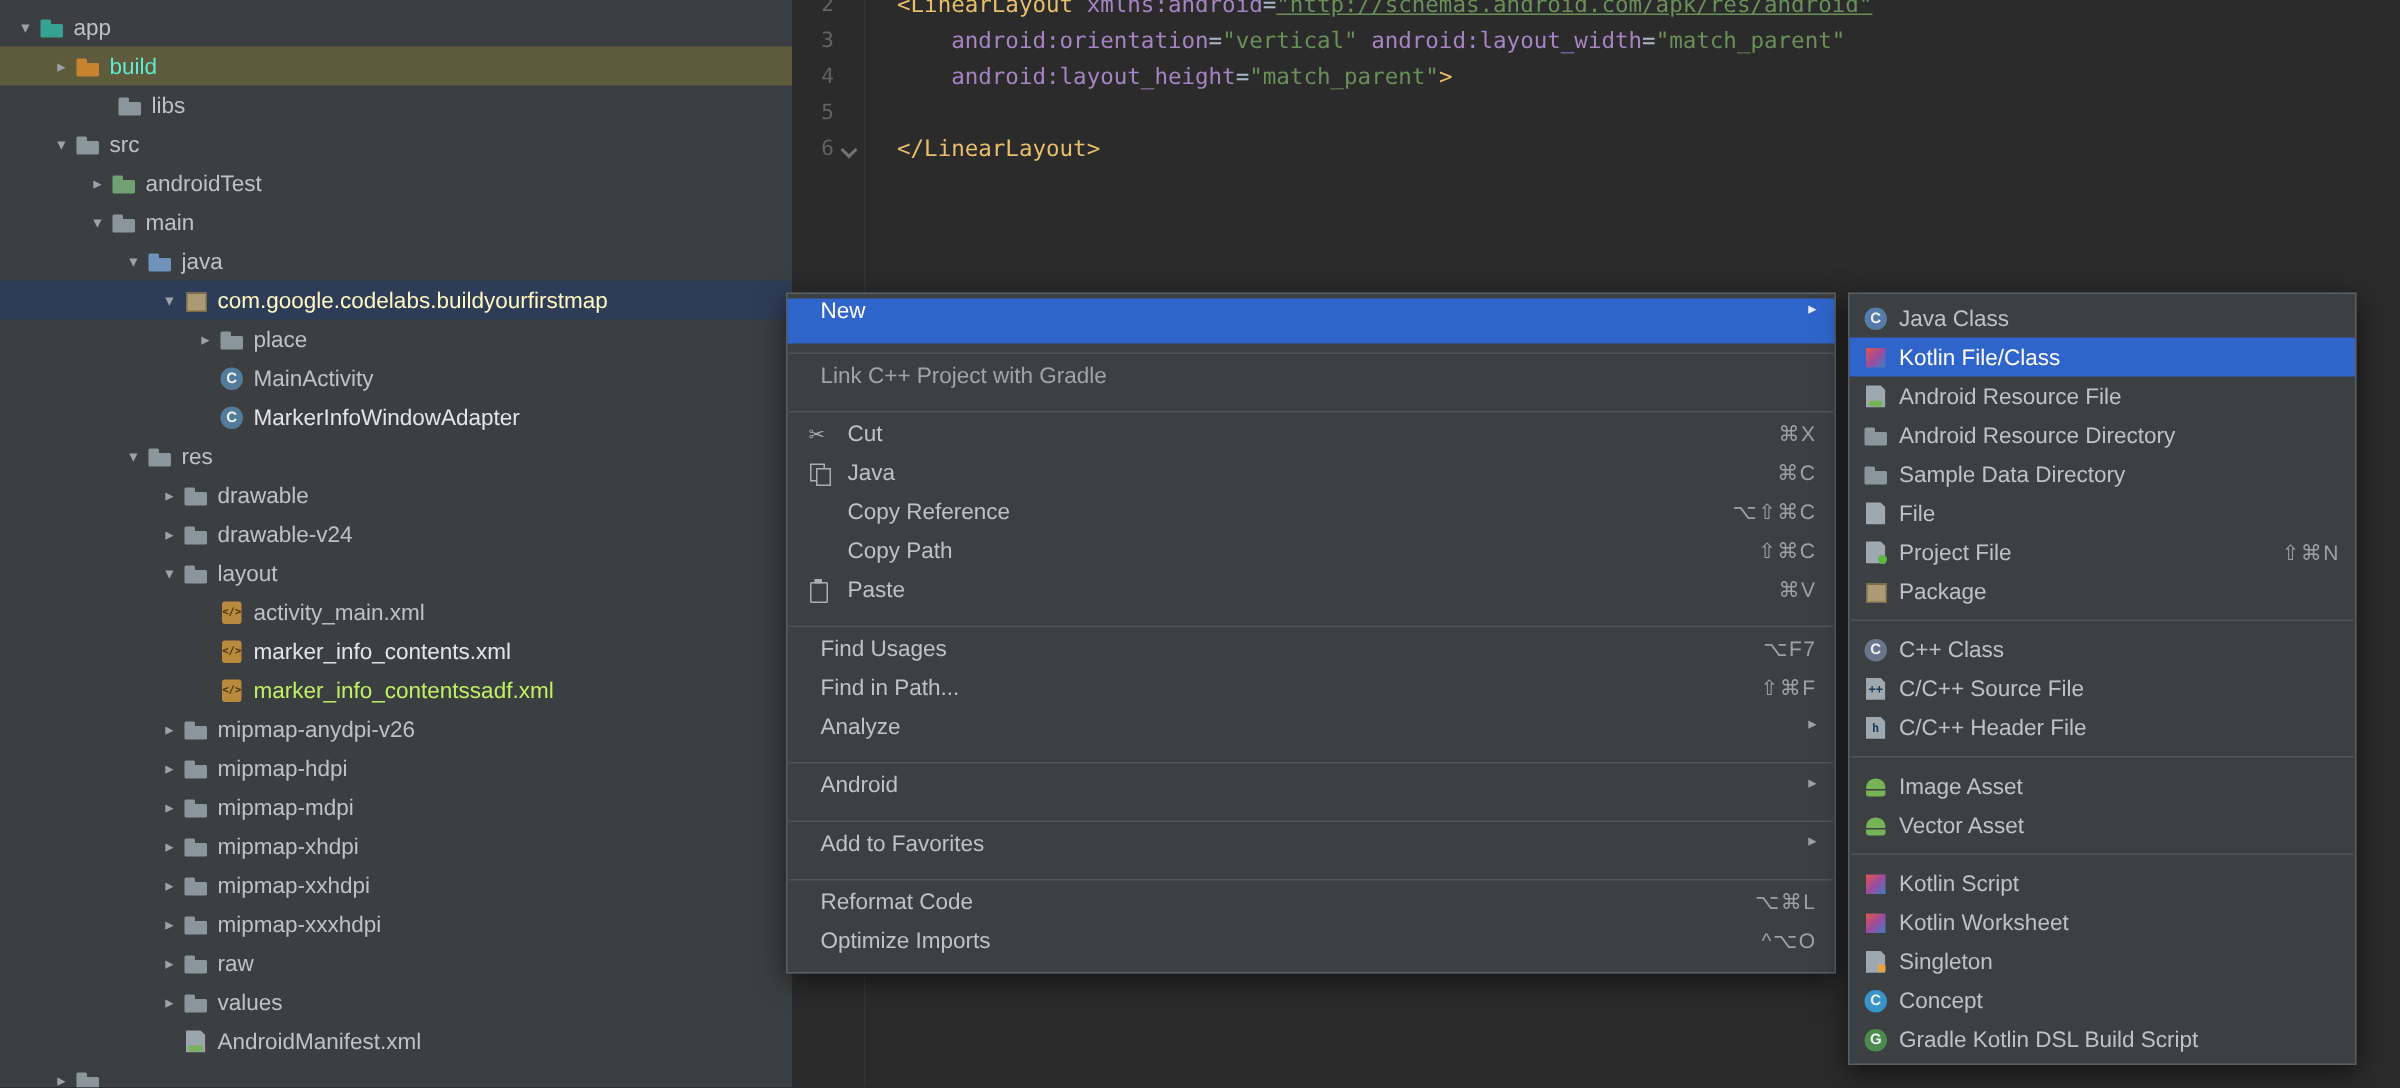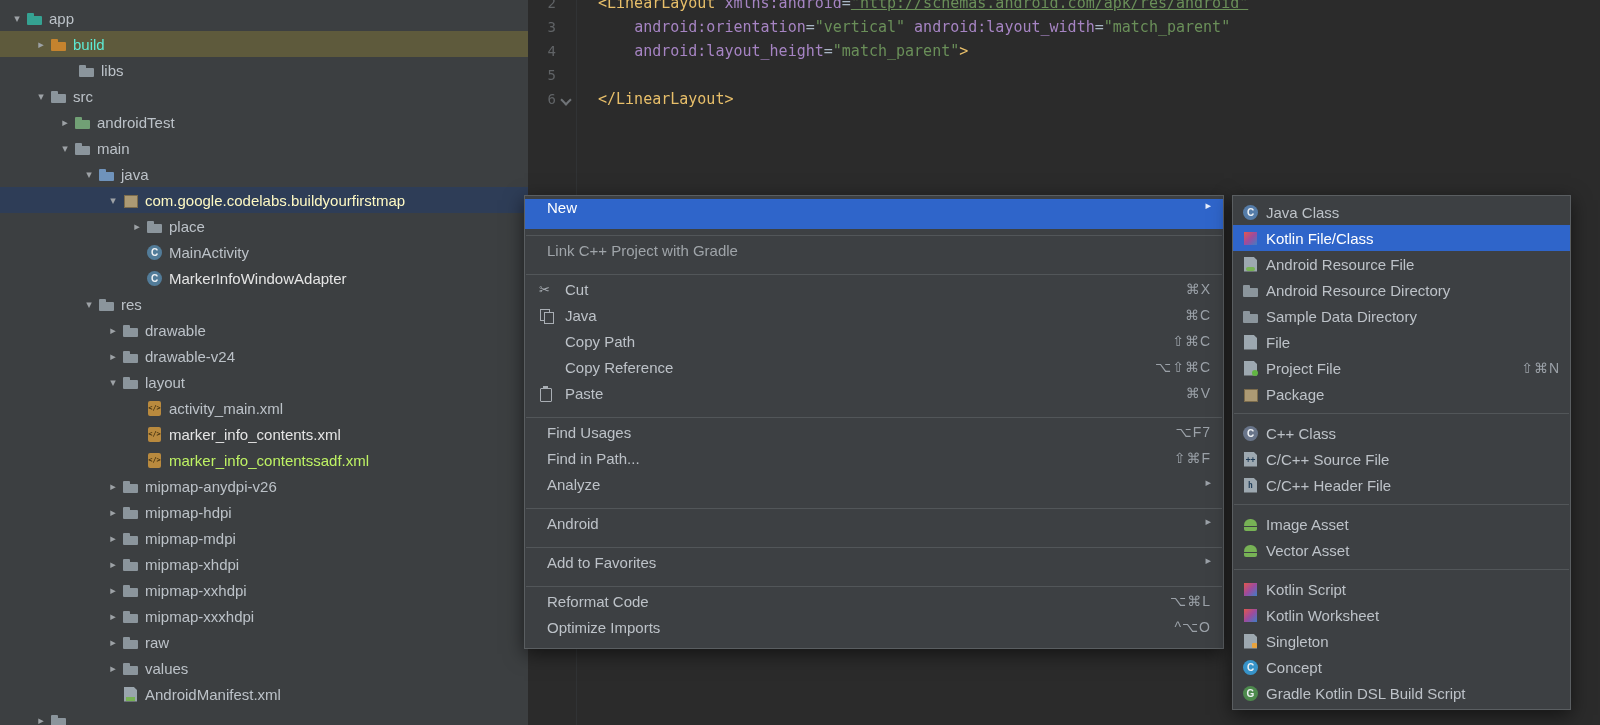--- a/index.html
+++ b/index.html
@@ -296,27 +296,27 @@
       <span class="mi-label">Cut</span>
       <span class="mi-shortcut">⌘X</span>
     </div>
     <div class="menu-item iconcol">
       <span class="mi-icon mi-copy"></span>
       <span class="mi-label">Java</span>
       <span class="mi-shortcut">⌘C</span>
     </div>
     <div class="menu-item iconcol">
       <span class="mi-icon"></span>
+      <span class="mi-label">Copy Reference</span>
+      <span class="mi-shortcut">⌥⇧⌘C</span>
+    </div>
+    <div class="menu-item iconcol">
+      <span class="mi-icon"></span>
       <span class="mi-label">Copy Path</span>
       <span class="mi-shortcut">⇧⌘C</span>
-    </div>
-    <div class="menu-item iconcol">
-      <span class="mi-icon"></span>
-      <span class="mi-label">Copy Reference</span>
-      <span class="mi-shortcut">⌥⇧⌘C</span>
     </div>
     <div class="menu-item iconcol">
       <span class="mi-icon mi-paste"></span>
       <span class="mi-label">Paste</span>
       <span class="mi-shortcut">⌘V</span>
     </div>
     <div class="menu-sep"></div>
     <div class="menu-item">
       <span class="mi-label">Find Usages</span>
       <span class="mi-shortcut">⌥F7</span>

